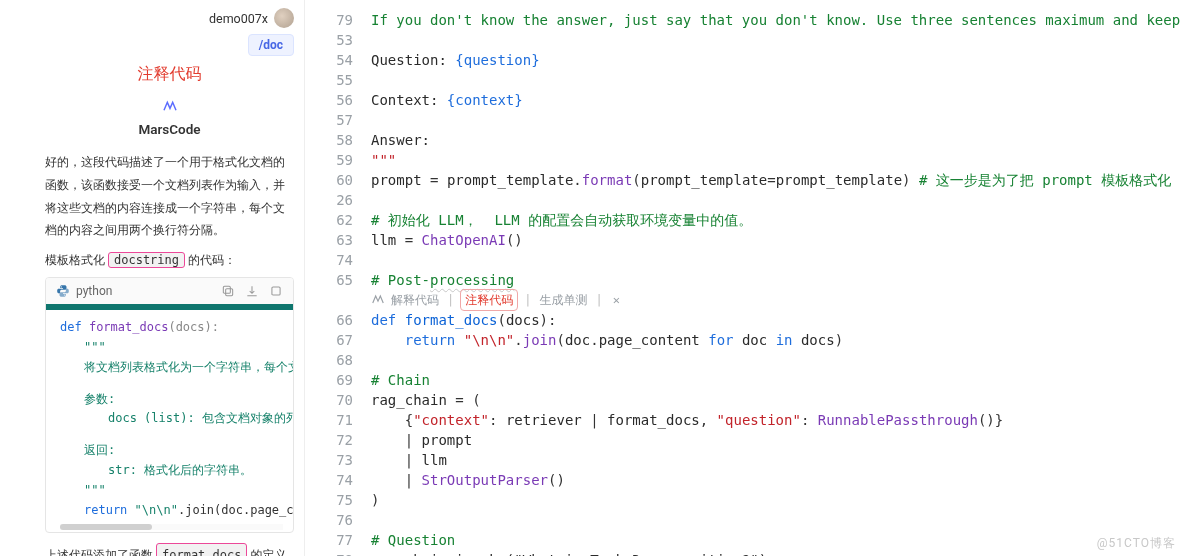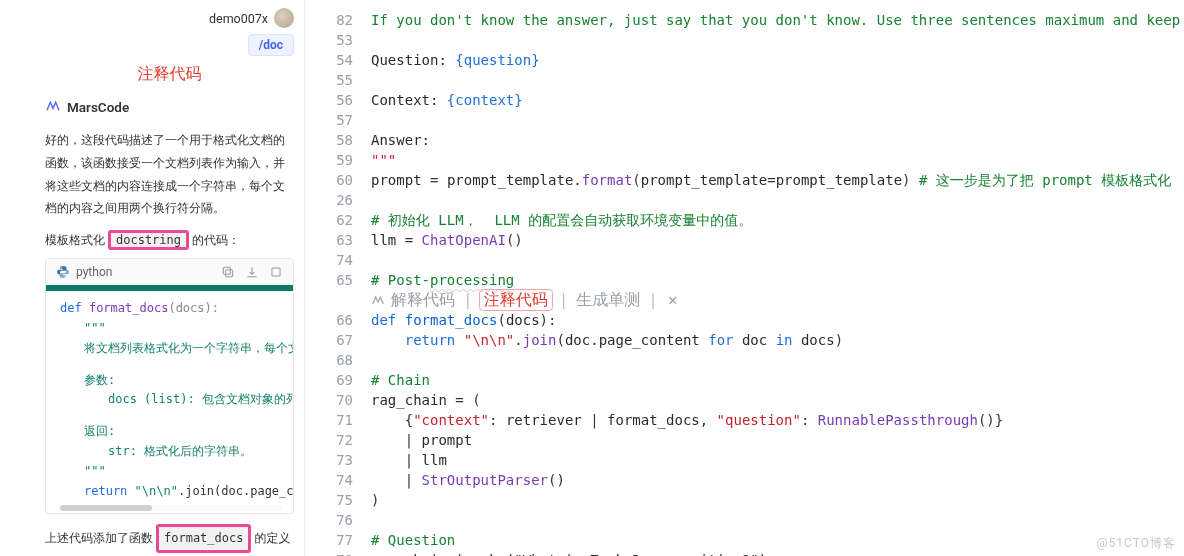--- a/index.html
+++ b/index.html
@@ -58,38 +58,39 @@
     text-align: center;
     margin: 4px 0 14px 0;
   }
   .marscode-row {
     display: flex;
     align-items: center;
     gap: 6px;
     font-weight: 600;
     font-size: 13.5px;
     margin-bottom: 14px;
+    flex-direction: column;
   }
   .mars-icon {
     width: 16px; height: 16px;
     display: inline-flex;
     align-items: center; justify-content: center;
     color: #5b6cff;
   }
   .sb-desc {
     font-size: 12px;
     line-height: 1.9;
     color: #333;
     margin-bottom: 10px;
   }
   .sb-docstring-line { font-size:12px; margin-bottom: 8px; }
   .code-chip {
     display: inline-block;
     background: #f2f2f2;
-    border: 3px solid #ec4899;
+    border: 1px solid #ec4899;
     border-radius: 3px;
     padding: 0 5px;
     font-family: ui-monospace, Menlo, Consolas, monospace;
     font-size: 12px;
     color: #333;
   }
   .code-block {
     border: 1px solid #e5e5e5;
     border-radius: 4px;
     margin-bottom: 10px;
@@ -163,21 +164,21 @@
   .ln { height: 20px; }
   .tok-kw   { color: #1e6ddc; }
   .tok-fn   { color: #0b62d6; }
   .tok-call { color: #7a3ab5; }
   .tok-op   { color: #333; }
   .tok-str  { color: #c2232a; }
   .tok-cmt  { color: #178233; }
   .tok-plain{ color: #2a2a2a; }
   .hint-line {
     height: 20px; display:flex; align-items:center; gap:6px;
-    color:#9aa0a6; font-size:16px;
+    color:#9aa0a6; font-size:12px;
   }
   .hint-icon { width:14px; height:14px; color:#9aa0a6;}
   .hint-sep::before { content:"|"; color:#c0c0c0; margin:0 2px;}
   .hint-link { color:#9aa0a6; cursor:pointer;}
   .hint-red {
     color:#e23c2f;
     border:1px solid #f0a8a8;
     border-radius:4px;
     padding: 0 4px;
     margin: 0 -2px;
@@ -274,21 +275,21 @@
 
     <p class="sb-trail">
       <span>上述代码添加了函数</span>
       <span class="code-chip">format_docs</span>
       <span>的定义和功能描述。</span>
     </p>
   </aside>
 
   <main class="editor">
     <div class="gutter" id="gutter">
-        <div class="ln">82</div>
+        <div class="ln">79</div>
         <div class="ln">53</div>
         <div class="ln">54</div>
         <div class="ln">55</div>
         <div class="ln">56</div>
         <div class="ln">57</div>
         <div class="ln">58</div>
         <div class="ln">59</div>
         <div class="ln">60</div>
         <div class="ln">26</div>
         <div class="ln">62</div>

